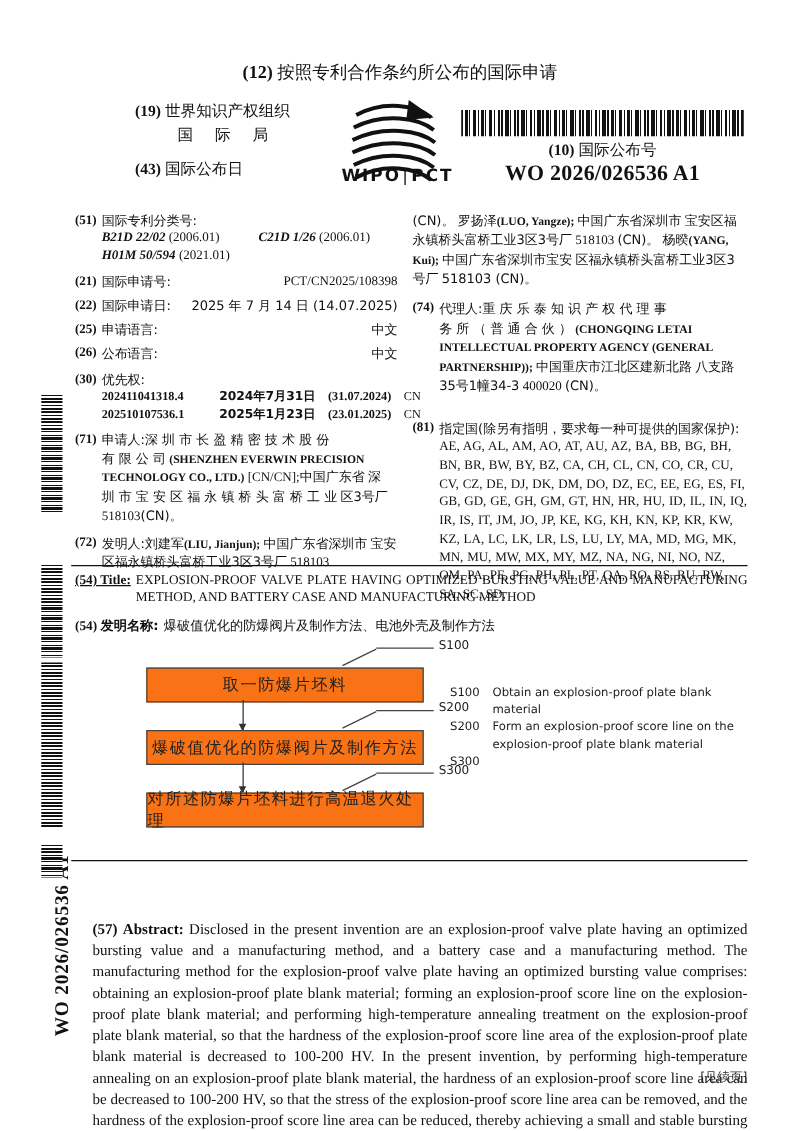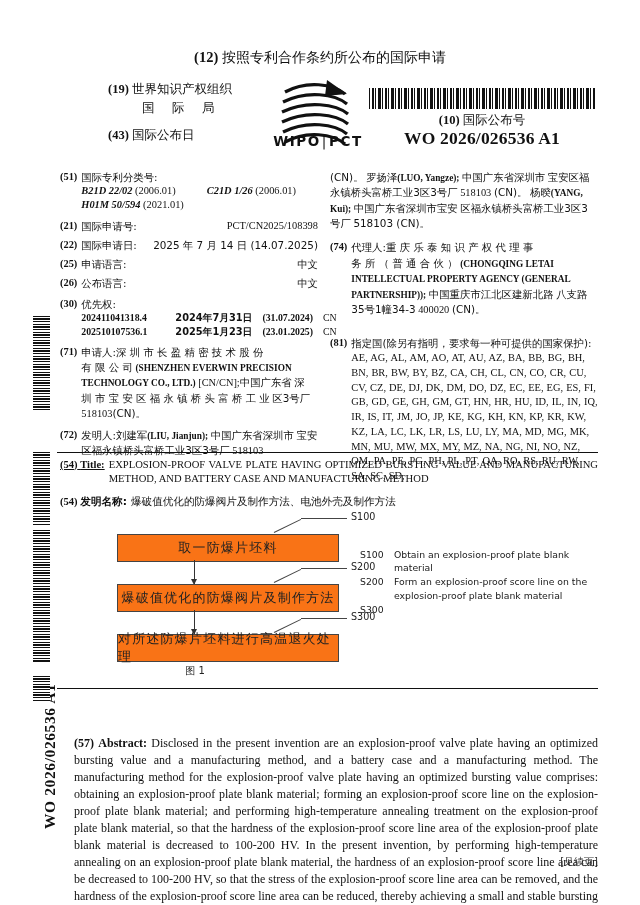--- a/index.html
+++ b/index.html
@@ -529,21 +529,20 @@
     <div class="fig-step s1">S100</div>
 
     <div class="fig-lead l2"></div>
     <div class="fig-lead-h h2"></div>
     <div class="fig-step s2">S200</div>
 
     <div class="fig-lead l3"></div>
     <div class="fig-lead-h h3"></div>
     <div class="fig-step s3">S300</div>
 
-    <div class="fig-caption cn">图 1</div>
   </div>
 
   <div class="legend">
     <div class="row">
       <span class="code">S100</span>
       <span class="txt">Obtain an explosion-proof plate blank material</span>
     </div>
     <div class="row">
       <span class="code">S200</span>
       <span class="txt">Form an explosion-proof score line on the explosion-proof plate blank material</span>

